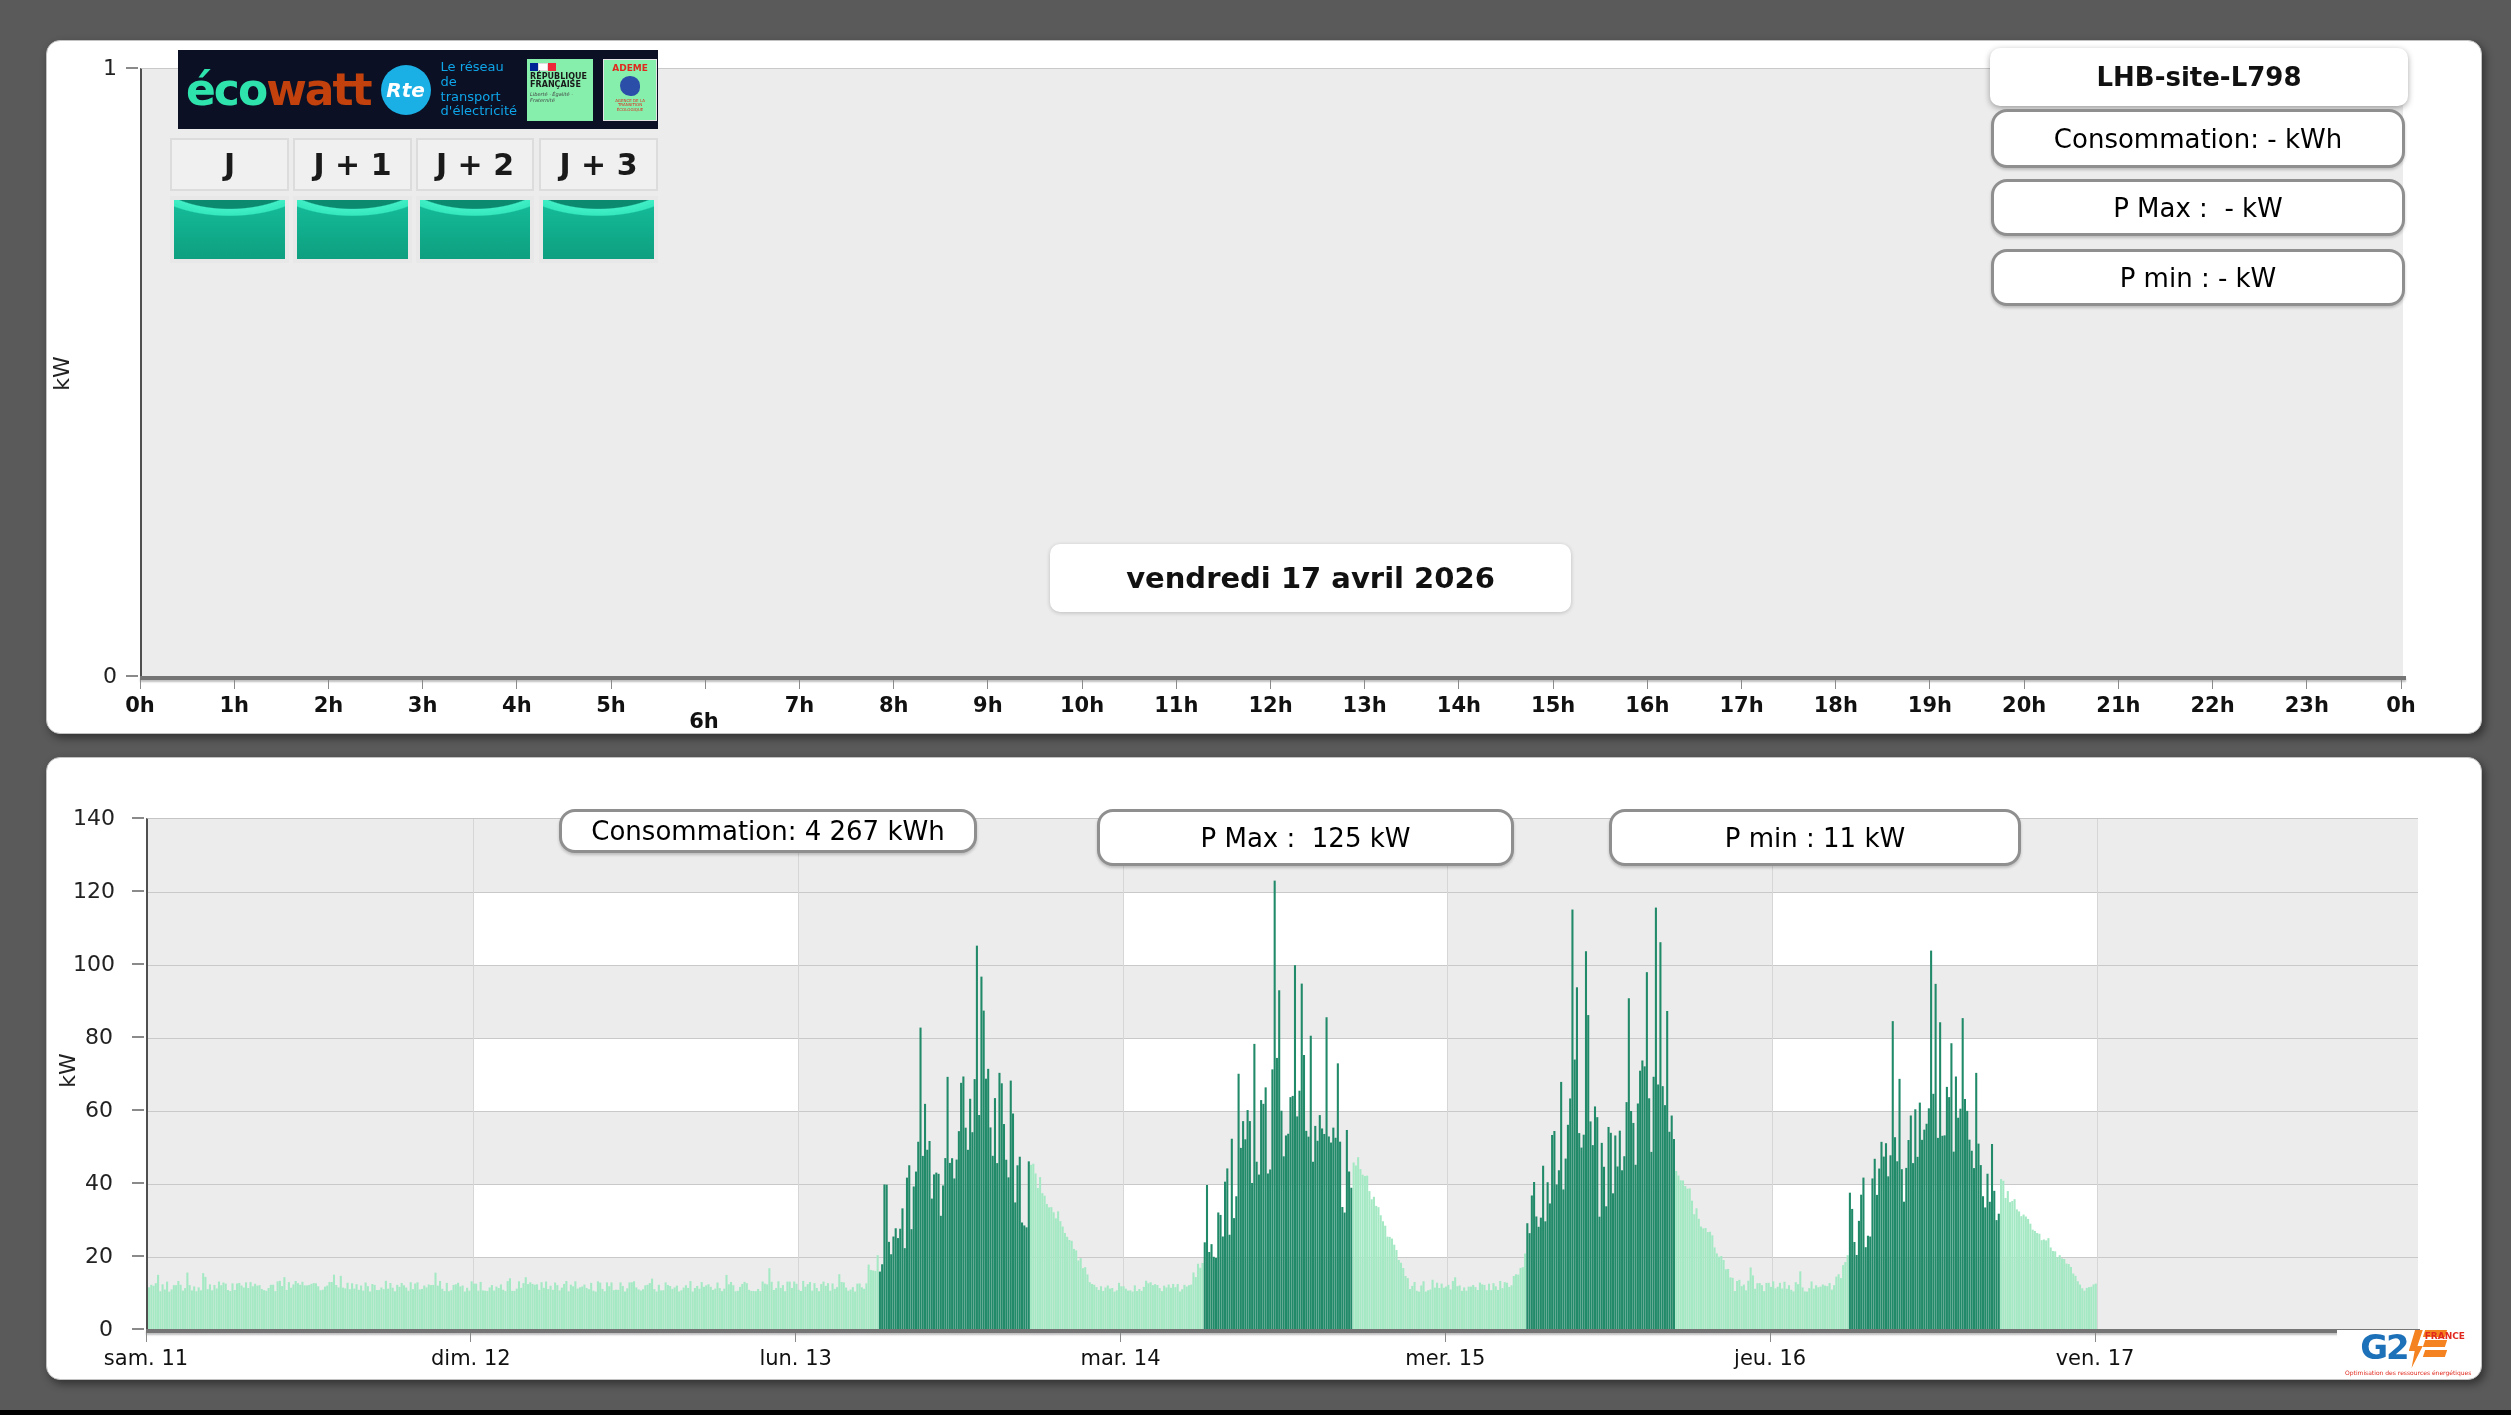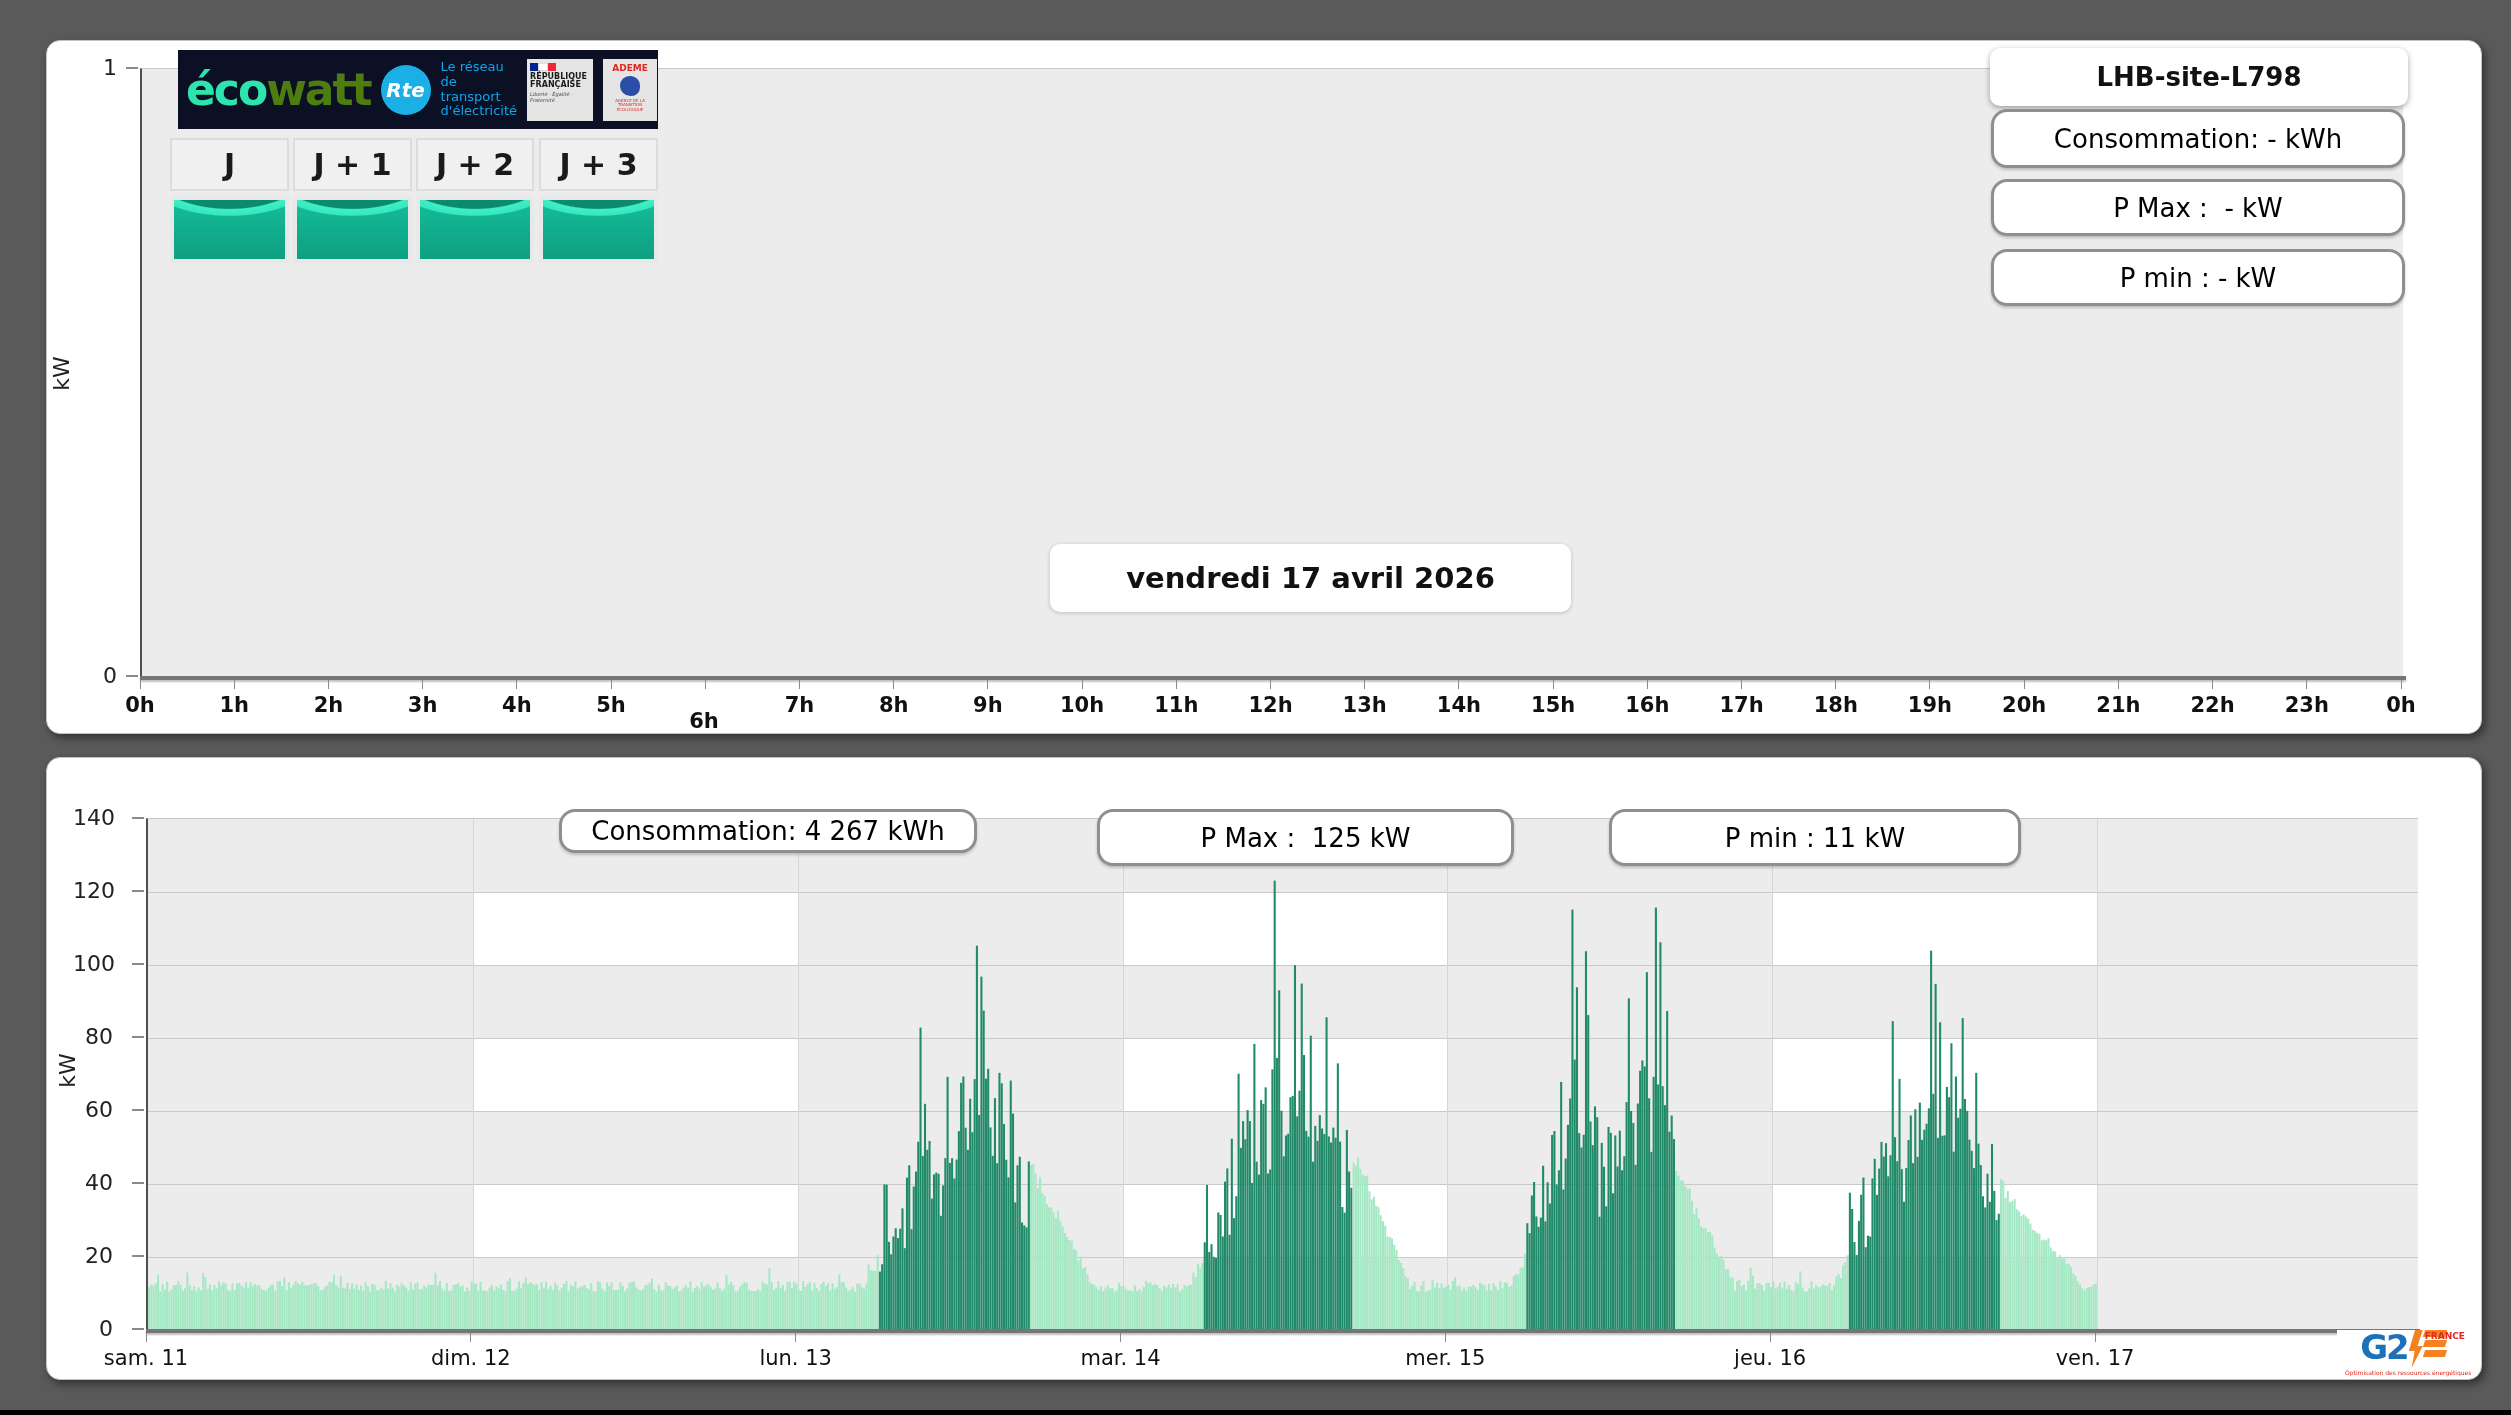--- a/index.html
+++ b/index.html
@@ -22,25 +22,25 @@
   .kw-rot{position:absolute;font-size:22px;color:#222;transform:rotate(-90deg);width:60px;text-align:center;}
 
   .xtick{position:absolute;width:1px;height:9px;background:#8a8a8a;}
   .xlab{position:absolute;width:80px;text-align:center;font-size:21px;font-weight:700;color:#111;}
   .dlab{position:absolute;width:120px;text-align:center;font-size:21px;color:#111;}
 
   
   .eco-logo{position:absolute;left:131px;top:9px;width:480px;height:79px;background:#0c1024;
             display:flex;align-items:center;padding:0 8px;box-sizing:border-box;gap:10px;}
   .eco-brand{font-size:44px;font-weight:700;letter-spacing:-2px;line-height:1;}
-  .eco-brand .eco{color:#2fe3ad;} .eco-brand .watt{color:#4d7c0f;}
+  .eco-brand .eco{color:#2fe3ad;} .eco-brand .watt{color:#c2410c;}
   .rte-circle{width:50px;height:50px;border-radius:50%;background:#1ab0e6;color:#fff;
               display:flex;align-items:center;justify-content:center;font-size:20px;font-weight:700;font-style:italic;flex:0 0 auto;}
   .rte-tag{color:#0ea5e9;font-size:13px;line-height:1.15;white-space:pre-line;}
-  .badge{background:#e5e5e5;flex:0 0 auto;box-sizing:border-box;}
+  .badge{background:#86efac;flex:0 0 auto;box-sizing:border-box;}
   .badge-rf{width:66px;height:62px;padding:4px 3px;font-size:8px;font-weight:700;color:#1a1a1a;line-height:1.1;}
   .rf-flag{display:flex;height:8px;width:26px;margin-bottom:2px;}
   .rf-flag i{flex:1;} .rf-b{background:#002395;} .rf-w{background:#fff;border:1px solid #ddd;} .rf-r{background:#ed2939;}
   .rf-motto{font-size:5px;font-weight:400;font-style:italic;color:#444;margin-top:2px;}
   .badge-ademe{width:54px;height:62px;padding:3px;text-align:center;border:1px solid #e5e5e5;}
   .ademe-title{color:#e0281e;font-size:9px;font-weight:700;}
   .ademe-blob{width:20px;height:20px;border-radius:50% 50% 45% 55%;background:#2b4ea8;margin:3px auto;}
   .ademe-lines{font-size:4px;color:#e0281e;line-height:1.2;}
 
   

